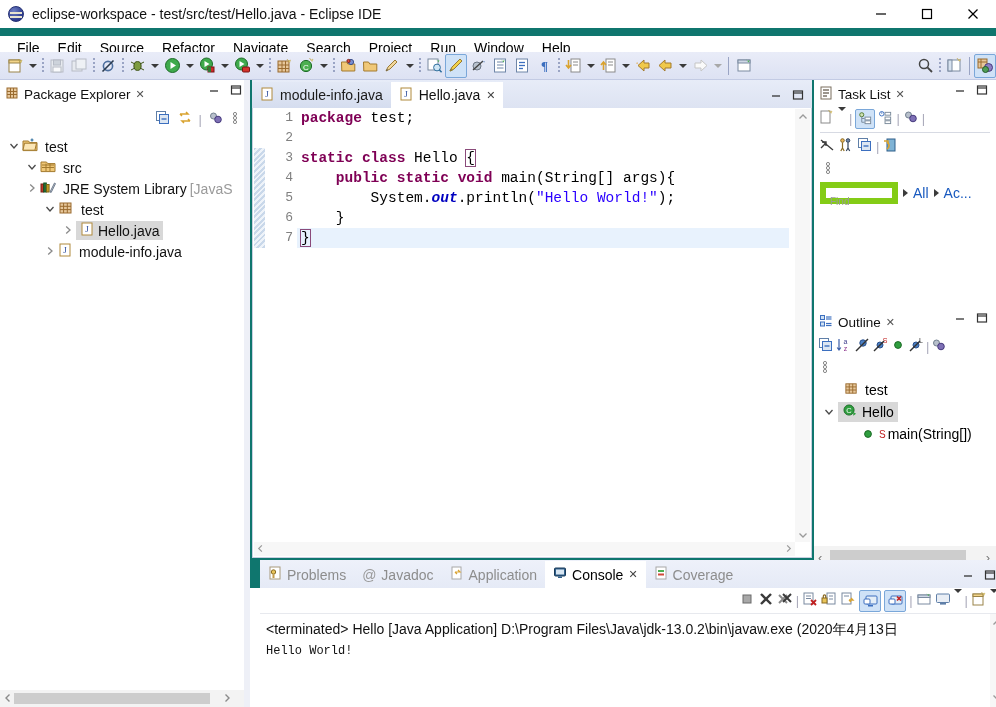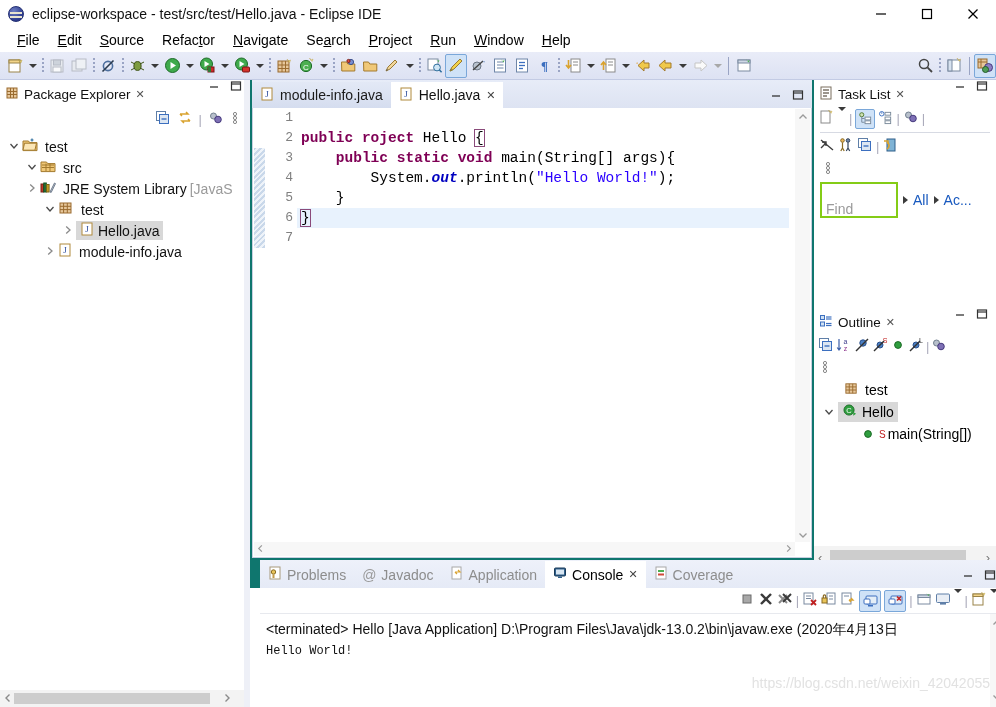--- a/index.html
+++ b/index.html
@@ -32,21 +32,21 @@
   .title-text { font-size: 14px; color: #111; white-space: nowrap; }
   .win-btns { margin-left: auto; display: flex; height: 28px; }
   .win-btn {
     width: 46px; height: 28px; display: flex; align-items: center; justify-content: center;
     color: #000;
   }
   .win-btn svg { display: block; }
 
   
   .menubar {
-    position: absolute; left: 0; top: 28px; width: 996px; height: 24px;
+    position: absolute; left: 0; top: 36px; width: 996px; height: 24px;
     background: #ffffff; display: flex; align-items: center; padding-left: 8px;
   }
   .menu-item {
     padding: 2px 9px; font-size: 14px; color: #000; white-space: nowrap;
   }
   .menu-item u { text-decoration: underline; }
 
   
   .toolbar {
     position: absolute; left: 0; top: 52px; width: 996px; height: 28px;
@@ -70,21 +70,21 @@
   .caret {
     width: 0; height: 0; border-left: 4px solid transparent; border-right: 4px solid transparent;
     border-top: 4px solid #3a3a3a;
   }
   .tb.sel { background: #cfe2f7; border: 1px solid #7aa7d9; border-radius: 2px; }
 
   
   .panel { position: absolute; background: #ffffff; }
   .panel-tabbar {
     height: 26px; background: linear-gradient(#eef1fa, #e2e7f5);
-    display: flex; align-items: flex-start; position: relative;
+    display: flex; align-items: center; position: relative;
   }
   .ptab {
     display: flex; align-items: center; height: 26px; padding: 0 6px 0 5px;
     gap: 5px; font-size: 13.5px;
   }
   .ptab.active { background: #ffffff; border-top: 2px solid #ff9c2b00; }
   .ptab .close { font-size: 11px; color: #555; }
   .ptab-title { color: #111; white-space: nowrap; }
   .panel-minmax {
     margin-left: auto; display: flex; align-items: center; gap: 10px;
@@ -148,22 +148,22 @@
          background: #f7f7f7; display: flex; align-items: center;
          justify-content: space-between; color: #9a9a9a; font-size: 10px; padding: 0 2px; }
   .hsb .thumb { flex: 1; height: 10px; background: #f7f7f7; margin: 0 2px; }
 
   
   #tasklist { left: 814px; top: 80px; width: 182px; height: 243px; }
   .tl-body { background: #fff; height: 100%; }
   .tl-row { display: flex; align-items: center; gap: 3px; padding: 2px 5px; height: 25px; }
   .tl-divider { height: 1px; background: #d7dae3; margin: 1px 6px; }
   .find-row { display: flex; align-items: center; gap: 5px; padding: 3px 6px; }
-  .find-box { width: 78px; height: 22px; border: 2px solid #84cc16; background: #fff;
-              font-size: 14px; color: #9a9a9a; padding: 16px 4px; line-height: 19px; }
+  .find-box { width: 78px; height: 22px; border: 6px solid #84cc16; background: #fff;
+              font-size: 10px; color: #9a9a9a; padding: 4px 4px; line-height: 19px; }
   .blue-link { color: #1859bf; font-size: 14px; }
   .tri { width: 0; height: 0; border-top: 4px solid transparent;
          border-bottom: 4px solid transparent; border-left: 5px solid #3b3b3b; }
 
   
   #outline { left: 814px; top: 308px; width: 182px; height: 234px; }
   .ol-body { background: #fff; height: 100%; position: relative; }
   .ol-row { display: flex; align-items: center; height: 22px; font-size: 14px;
             white-space: nowrap; }
 
@@ -705,22 +705,23 @@
         <div class="ln" style="position:relative">
           <span>4</span>
           <span class="fold-marker" style="right:-12px;top:5px;left:auto"></span>
         </div>
         <div class="ln">5</div>
         <div class="ln">6</div>
         <div class="ln">7</div>
       </div>
 
       <div class="code-area">
+        <div class="cl"><span class="kw">package</span> test;</div>
         <div class="cl"> </div>
-        <div class="cl"><span class="kw">public roject</span> Hello <span style="outline:1px solid #8a4a7a">{</span></div>
+        <div class="cl"><span class="kw">static class</span> Hello <span style="outline:1px solid #8a4a7a">{</span></div>
         <div class="cl">    <span class="kw">public static void</span> main(String[] args){</div>
         <div class="cl">        System.<span class="fld">out</span>.println(<span class="str">"Hello World!"</span>);</div>
         <div class="cl">    }</div>
         <div class="cl cur"><span style="outline:1px solid #8a4a7a">}</span><span style="border-left:1.5px solid #000">&nbsp;</span></div>
       </div>
 
       <div class="vsb">
         <div class="arr">
           <svg width="10" height="10" viewBox="0 0 10 10">
               <path d="M1.5 6.5 L5 3 L8.5 6.5" fill="none" stroke="#9a9a9a" stroke-width="1.3"></path>
@@ -1147,21 +1148,20 @@
             <rect x="2" y="3" width="10" height="2.5" fill="#f3d58a" stroke="#9a8348"></rect>
             <path d="M10.5 1 l1.2 2 L14 2 l-.9 2.3 z" fill="#f5e27a" stroke="#b59a45" stroke-width=".4"></path>
           </svg>
       </span>
       <span><span class="caret"></span></span>
     </div>
 
     <div class="cons-body">
       <div class="cons-line">&lt;terminated&gt; Hello [Java Application] D:\Program Files\Java\jdk-13.0.2\bin\javaw.exe  (2020年4月13日</div>
       <div class="cons-line mono">Hello World!</div>
-      <div class="watermark">https://blog.csdn.net/weixin_42042055</div>
       <div style="position:absolute;right:0;top:0;bottom:0;width:14px;background:#f7f7f7">
         <div style="text-align:center;padding-top:2px">
           <svg width="10" height="10" viewBox="0 0 10 10">
               <path d="M1.5 6.5 L5 3 L8.5 6.5" fill="none" stroke="#9a9a9a" stroke-width="1.3"></path>
             </svg>
         </div>
         <div style="position:absolute;bottom:2px;left:0;right:0;text-align:center">
           <svg width="10" height="10" viewBox="0 0 10 10">
               <path d="M1.5 3.5 L5 7 L8.5 3.5" fill="none" stroke="#9a9a9a" stroke-width="1.3"></path>
             </svg>

